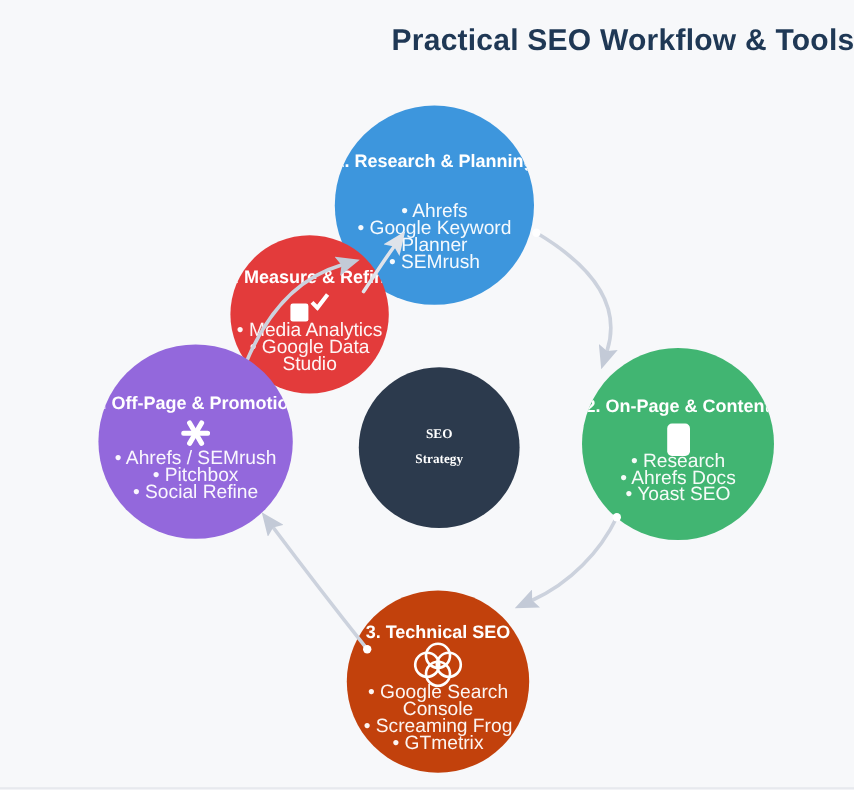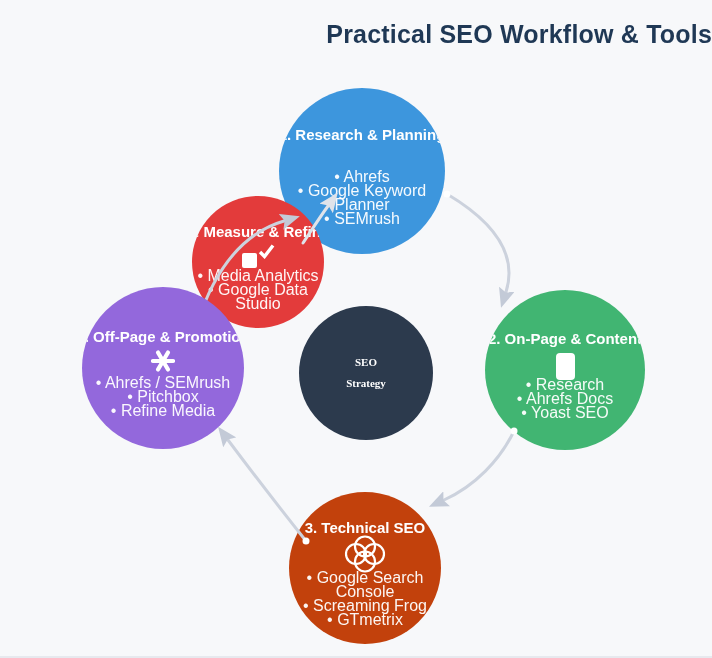--- a/index.html
+++ b/index.html
@@ -131,21 +131,21 @@
         <g stroke="#ffffff" stroke-width="4.2" stroke-linecap="round">
           <line x1="2" y1="12" x2="22" y2="12"></line>
           <line x1="7" y1="3.5" x2="17" y2="20.5"></line>
           <line x1="17" y1="3.5" x2="7" y2="20.5"></line>
         </g>
       </svg>
     </div>
     <ul class="node-tools">
         <li>Ahrefs / SEMrush</li>
         <li>Pitchbox</li>
-        <li>Refine Media</li>
+        <li>Social Refine</li>
       </ul>
   </div>
 
   <div class="node node-5" style="background-color: rgb(227, 59, 59);">
     <div class="node-title">5. Measure &amp; Refine</div>
     <div class="node-iconbox">
       <div class="check-row">
         <div class="check-square"></div>
         <svg class="check-mark" width="17" height="16" viewBox="0 0 17 16">
           <polyline points="2,9 6.5,13.5 15,2.5" fill="none" stroke="#ffffff" stroke-width="3.4"></polyline>

